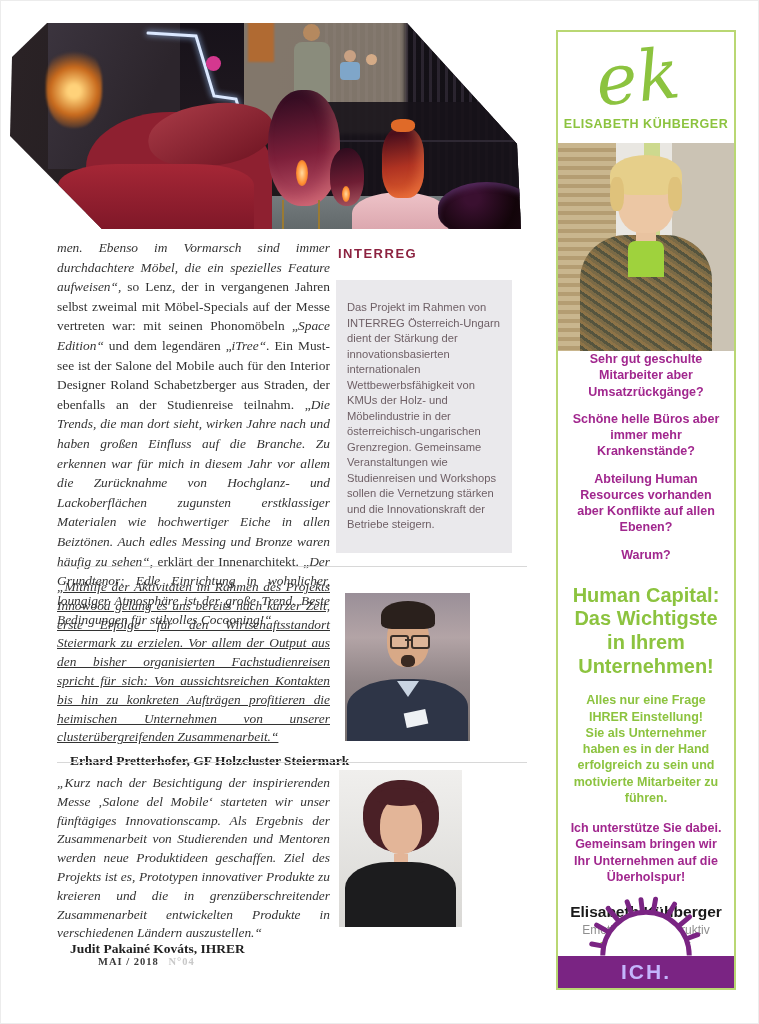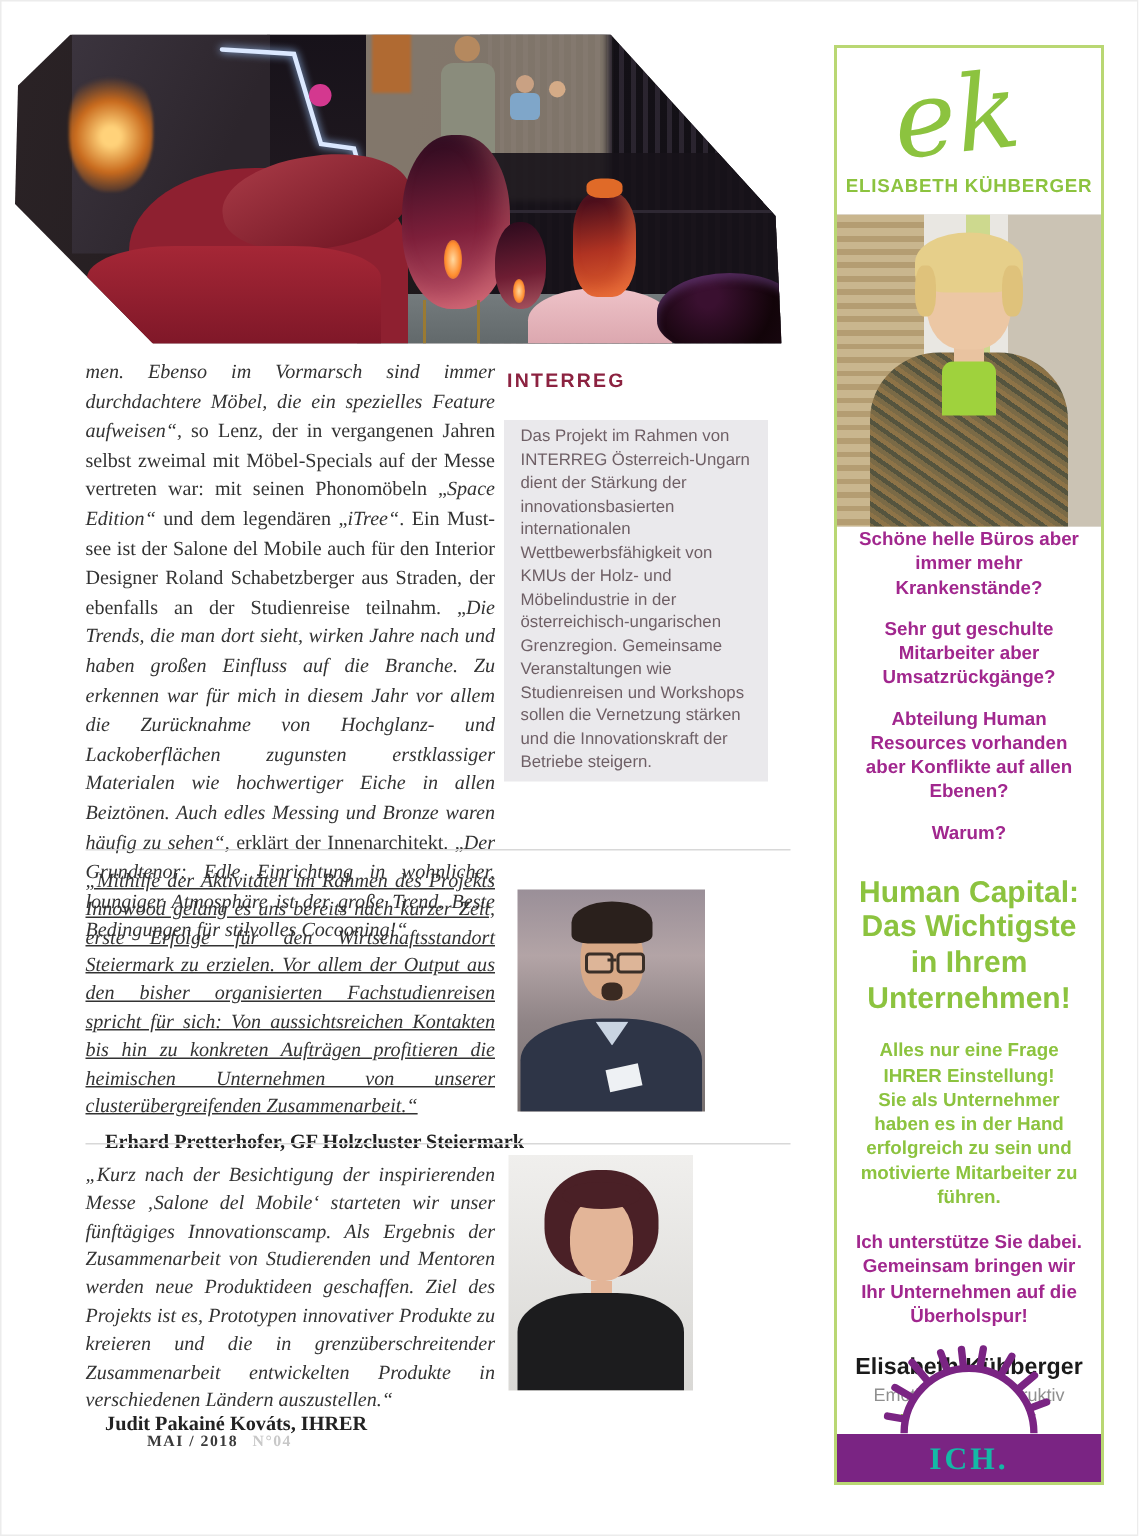--- a/index.html
+++ b/index.html
@@ -61,21 +61,21 @@
   .rule1{top:566px;} .rule2{top:762px;}
   .quote{position:absolute;left:57px;width:273px;margin:0;font-style:italic;
         font-size:13.4px;line-height:18.8px;color:#333;text-align:justify;}
   .quote1{top:578px;text-decoration:underline;} .quote2{top:774px;}
   .attr{position:absolute;left:57px;width:300px;margin:13px;font-weight:bold;font-size:13.5px;color:#222;}
   .attr1{top:740px;} .attr2{top:928px;}
 
   
   .infobox-title{position:absolute;left:338px;top:246px;font-family:"Liberation Sans",sans-serif;
         font-weight:bold;font-size:13px;letter-spacing:1.5px;color:#8c2240;}
-  .infobox{position:absolute;left:336px;top:280px;width:176px;background:#eae9ec;box-sizing:border-box;padding:4px 11px;}
+  .infobox{position:absolute;left:336px;top:280px;width:176px;background:#eae9ec;box-sizing:border-box;padding:20px 11px;}
   .infobox p{margin:0;font-family:"Liberation Sans",sans-serif;font-size:11.2px;line-height:15.5px;color:#6e5f65;}
 
   
   .portrait{position:absolute;overflow:hidden;}
   .portrait *{position:absolute;}
   .portrait1{left:345px;top:593px;width:125px;height:148px;
         background:linear-gradient(180deg,#9a8f98,#b3a4a6 30%,#8f8486 60%,#77706f);}
   .p1-jacket{left:2px;top:86px;width:121px;height:62px;border-radius:45% 45% 0 0;background:#2e3547;}
   .p1-collar{left:52px;top:88px;width:22px;height:16px;background:#c9d4e2;clip-path:polygon(0 0,100% 0,50% 100%);}
   .p1-pocket{left:60px;top:118px;width:22px;height:15px;background:#eef1f4;transform:rotate(-12deg);}
@@ -124,21 +124,21 @@
   .pitch-purple{margin:14px 12px 0;color:#a1278e;font-weight:bold;font-size:12.5px;line-height:1.3;}
   .contact-name{margin-top:18px;color:#1a1a1a;font-weight:bold;font-size:15.5px;}
   .contact-tagline{margin-top:2px;color:#8f8f8f;font-size:12px;}
   .contact-line{margin-top:3px;color:#9a9a9a;font-size:12.5px;}
   .contact-line:nth-of-type(1){margin-top:12px;}
   .tlabel{color:#8cc33f;font-weight:bold;}
   .website{margin-top:3px;color:#8cc33f;font-weight:bold;font-size:12.5px;}
   .sun{position:absolute;bottom:30px;left:50%;transform:translateX(-50%);width:118px;height:62px;overflow:visible;}
   .ich-bar{position:absolute;bottom:0;left:0;right:0;height:32px;background:#7a2483;
       display:flex;align-items:center;justify-content:center;}
-  .ich-bar span{color:#14b8a6;font-weight:bold;font-size:21px;letter-spacing:2px;font-family:Liberation Serif, serif;}
+  .ich-bar span{color:#c4b5fd;font-weight:bold;font-size:21px;letter-spacing:2px;font-family:Liberation Sans, sans-serif;}
 </style>
 </head>
 <body>
 
 <div class="page">
 
   <div class="hero">
     <div class="h-bg"></div>
     <div class="h-stripes"></div>
     <div class="h-backwall"></div>
@@ -225,22 +225,22 @@
       <div class="e-wall"></div>
       <div class="e-blazer"></div>
       <div class="e-neck"></div>
       <div class="e-shirt"></div>
       <div class="e-face"></div>
       <div class="e-hair"></div>
       <div class="e-hairL"></div>
       <div class="e-hairR"></div>
     </div>
 
+    <div class="q">Sehr gut geschulte Mitarbeiter aber Umsatzrückgänge?</div>
     <div class="q">Schöne helle Büros aber immer mehr Krankenstände?</div>
-    <div class="q">Sehr gut geschulte Mitarbeiter aber Umsatzrückgänge?</div>
     <div class="q">Abteilung Human Resources vorhanden aber Konflikte auf allen Ebenen?</div>
     <div class="q">Warum?</div>
 
     <div class="headline">Human Capital: Das Wichtigste in Ihrem Unternehmen!</div>
 
     <div class="pitch-green">
       <div>Alles nur eine Frage IHRER Einstellung!</div>
       <div>Sie als Unternehmer haben es in der Hand erfolgreich zu sein und motivierte Mitarbeiter zu führen.</div>
     </div>
 

